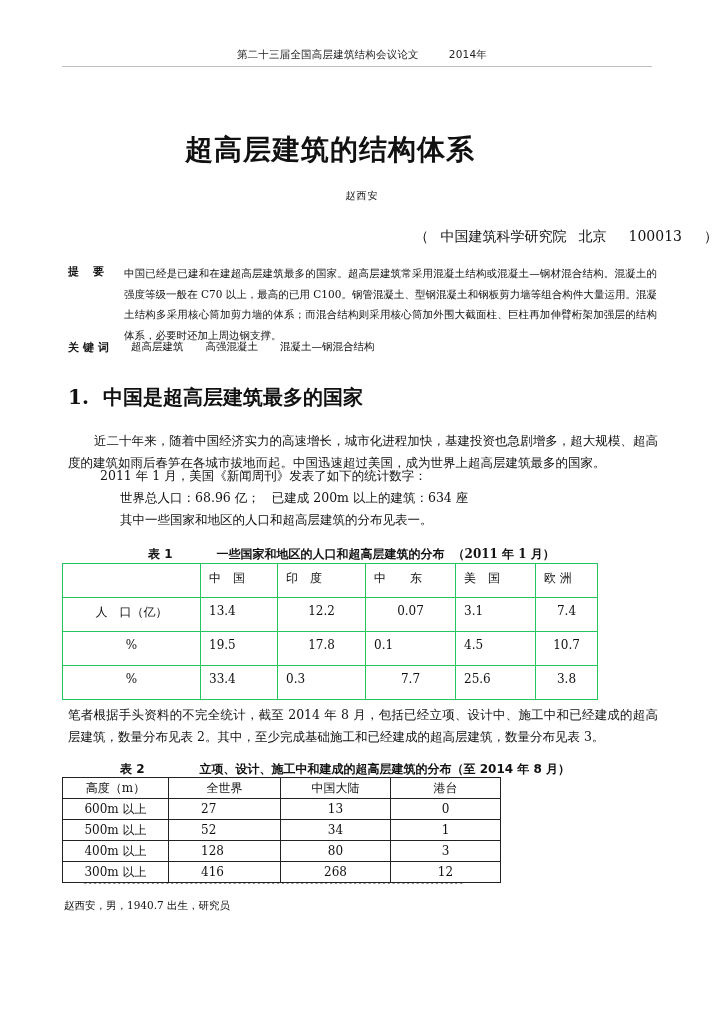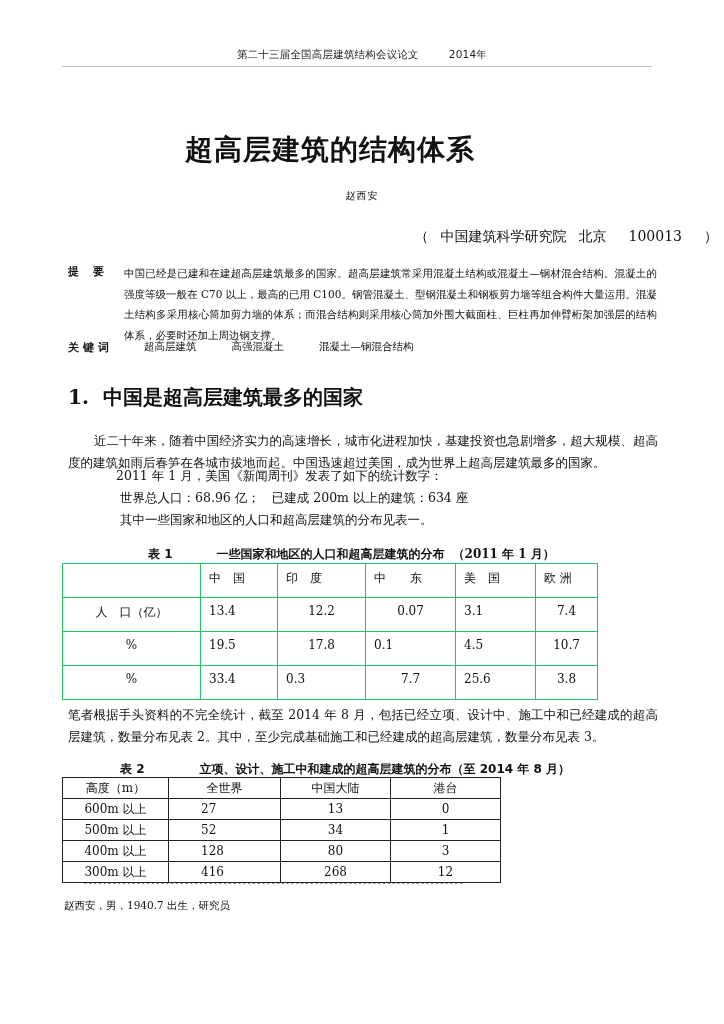--- a/index.html
+++ b/index.html
@@ -12,27 +12,27 @@
   .header-rule { left:62px; top:66px; width:590px; height:0; border-top:1px solid #bdbdbd; }
   .title { left:0; top:131px; width:660px; text-align:center; font-family:"DejaVu Sans","Liberation Sans",sans-serif;
            font-weight:bold; font-size:28px; letter-spacing:1px; color:#111; }
   .author { left:0; top:189px; width:724px; text-align:center; font-size:10px; letter-spacing:1px; }
   .affil { left:0; top:228px; width:724px; text-align:right; font-size:14px; }
   .affil span { margin:0 6px; }
   .abs-label { left:68px; top:264px; font-family:"DejaVu Sans","Liberation Sans",sans-serif; font-weight:bold; font-size:11px; letter-spacing:14px; }
   .abstract { left:124px; top:263px; width:533px; font-size:10.5px; line-height:20.5px; text-align:justify; }
   .kw-label { left:68px; top:340px; font-family:"DejaVu Sans","Liberation Sans",sans-serif; font-weight:bold; font-size:11px; letter-spacing:4px; }
   .kw-list { left:131px; top:340px; font-size:10.5px; }
-  .kw-list span { margin-right:22px;margin-left:13px; }
+  .kw-list span { margin-right:22px; }
   .section { left:68px; top:384px; font-family:"DejaVu Sans","Liberation Sans",sans-serif; font-weight:bold; font-size:20px; }
   .section .num { font-family:"DejaVu Serif","Liberation Serif",serif; margin-right:14px; }
   .para { font-size:12.5px; line-height:22px; }
   .p1 { left:68px; top:430px; width:590px; text-align:justify; text-indent:26px; }
   .line { font-size:12.5px; }
-  .l1 { left:116px; top:468px; }
+  .l1 { left:100px; top:468px; }
   .l2 { left:120px; top:490px; }
   .l2 .gap { margin-left:12px; }
   .l3 { left:120px; top:512px; }
   .caption { font-family:"DejaVu Sans","Liberation Sans",sans-serif; font-weight:bold; font-size:12px; }
   .cap1 { left:148px; top:546px; }
   .cap1 .t { margin-left:44px;margin-top:20px; }
   .cap1 .d { margin-left:8px; font-family:"DejaVu Serif","Liberation Serif",serif; }
   table { border-collapse:collapse; position:absolute; font-size:12px; }
   .t1 { left:62px; top:563px; }
   .t1 td { border:1px solid #22c55e; height:34px; padding:0 0 0 8px; vertical-align:top; padding-top:6px; box-sizing:border-box; }

